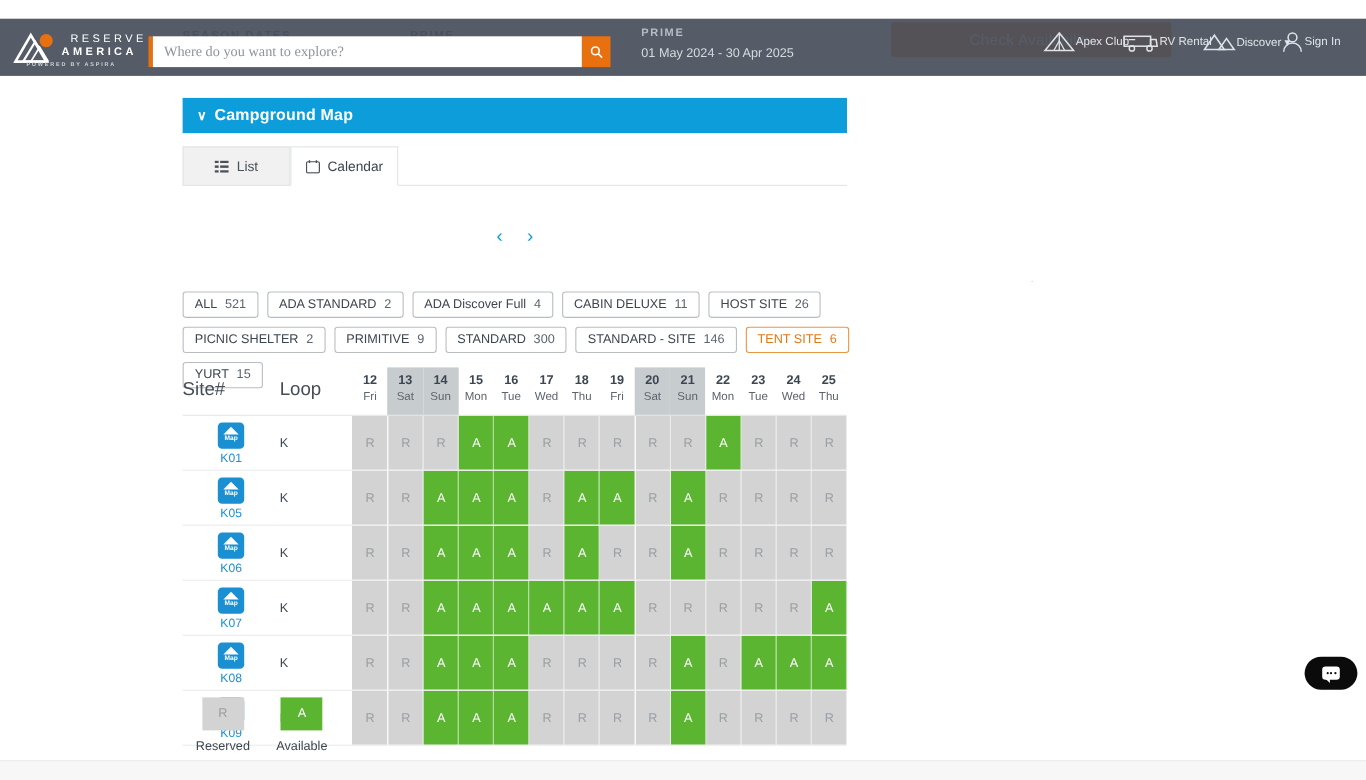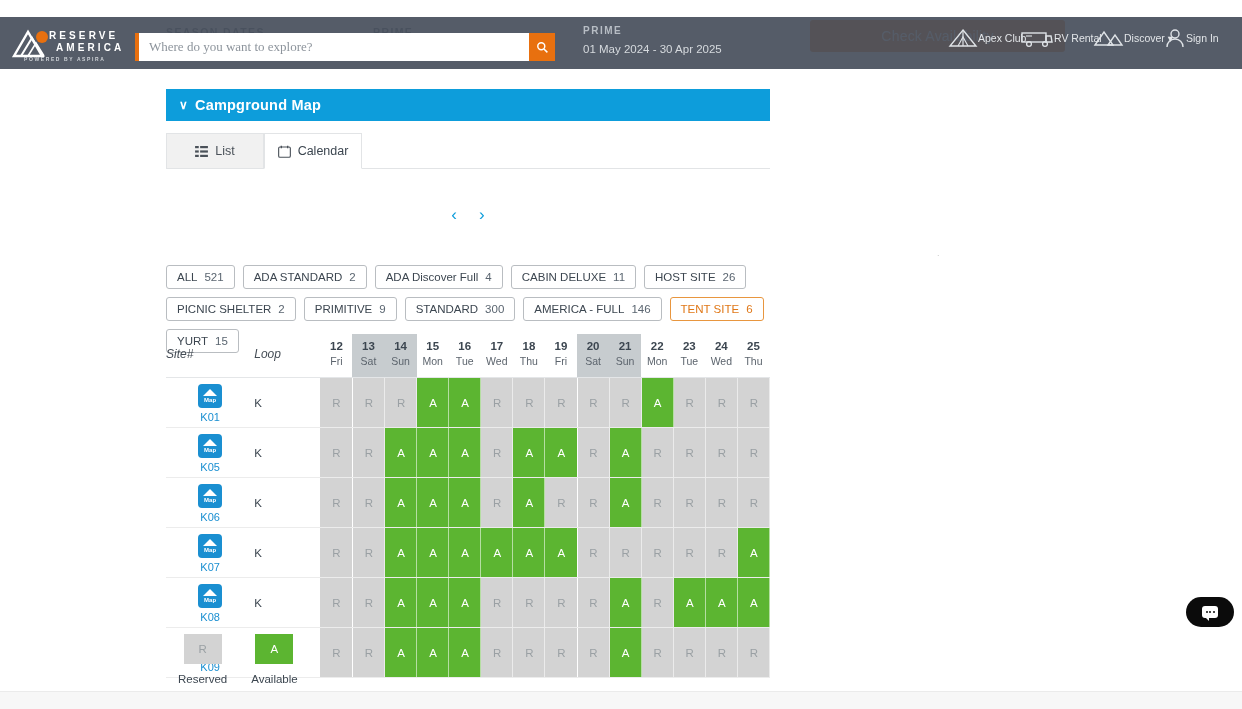--- a/index.html
+++ b/index.html
@@ -30,21 +30,21 @@
     background:#3c4450; z-index:5;
   }
   .help-center{
     position:absolute; right:10px; top:3px; font-size:10.5px; color:#e4e7ea;
   }
   .mainhead {
     position:absolute; left:0; top:17px; width:1242px; height:52px;
     background:rgba(72,80,92,.93); z-index:5;
   }
   .logo { position:absolute; left:12px; top:26px; width:110px; height:38px; z-index:6; }
-  .logo-txt1 { position:absolute; left:37px; top:4px; font-size:10px; letter-spacing:3.1px; color:#fff; font-weight:700; }
+  .logo-txt1 { position:absolute; left:52px; top:4px; font-size:10px; letter-spacing:3.1px; color:#fff; font-weight:400; }
   .logo-txt2 { position:absolute; left:44px; top:16px; font-size:10px; letter-spacing:3.1px; color:#fff; font-weight:700; }
   .logo-txt3 { position:absolute; left:12px; top:30px; font-size:5px; letter-spacing:1.6px; color:#cfd3d8; font-weight:700; }
 
   .searchwrap{
     position:absolute; left:135px; top:33px; width:420px; height:28px; z-index:6;
     display:flex; border-left:4px solid #e8700f;
   }
   .searchwrap input{
     flex:1; border:0; outline:none; background:#fff; padding:0 10px;
     font-size:13px; color:#3c4650; font-family:"Liberation Serif", serif;
@@ -112,21 +112,21 @@
   .grid{ position:absolute; left:166px; top:265px; width:604px; }
   table.cal{ border-collapse:collapse; width:604px; table-layout:fixed; }
   table.cal th.site{ width:88px; }
   table.cal th.loop{ width:66px; }
   table.cal th.day{ width:32px; }
   table.cal th{
     font-size:11.5px; color:#3c4650; font-weight:bold;
     padding:6px 0 10px 0; vertical-align:top; text-align:center;
     border-bottom:1px solid #e4e6e8;
   }
-  table.cal th.site, table.cal th.loop{ font-weight:normal; font-size:12px; color:#444c55; text-align:left; padding-left:0; vertical-align:middle;font-style:italic; }
+  table.cal th.site, table.cal th.loop{ font-weight:normal; font-size:17px; color:#444c55; text-align:left; padding-left:0; vertical-align:middle; }
   table.cal th.loop{ text-align:left; }
   th.day .dnum{ display:block; font-size:11.5px; font-weight:bold; color:#3c4650; }
   th.day .ddow{ display:block; font-size:10.5px; font-weight:normal; color:#5c646d; margin-top:3px; }
   th.day.we{ background:#c7cccf; }
 
   table.cal td{ height:49px; padding:0; border-bottom:1px solid #ececec; vertical-align:middle; }
   td.sitecell{ text-align:center; }
   td.loopcell{ font-size:11.5px; color:#3c4650; text-align:left; padding-left:2px; }
   td.cell{ text-align:center; font-size:11.5px; }
   .cellbox{
@@ -335,21 +335,21 @@
         </div>
         <div class="chip">
           <span>PRIMITIVE</span>
           <span class="cnt">9</span>
         </div>
         <div class="chip">
           <span>STANDARD</span>
           <span class="cnt">300</span>
         </div>
         <div class="chip">
-          <span>AMERICA - FULL</span>
+          <span>STANDARD - SITE</span>
           <span class="cnt">146</span>
         </div>
         <div class="chip sel">
           <span>TENT SITE</span>
           <span class="cnt">6</span>
         </div>
         <div class="chip">
           <span>YURT</span>
           <span class="cnt">15</span>
         </div>

